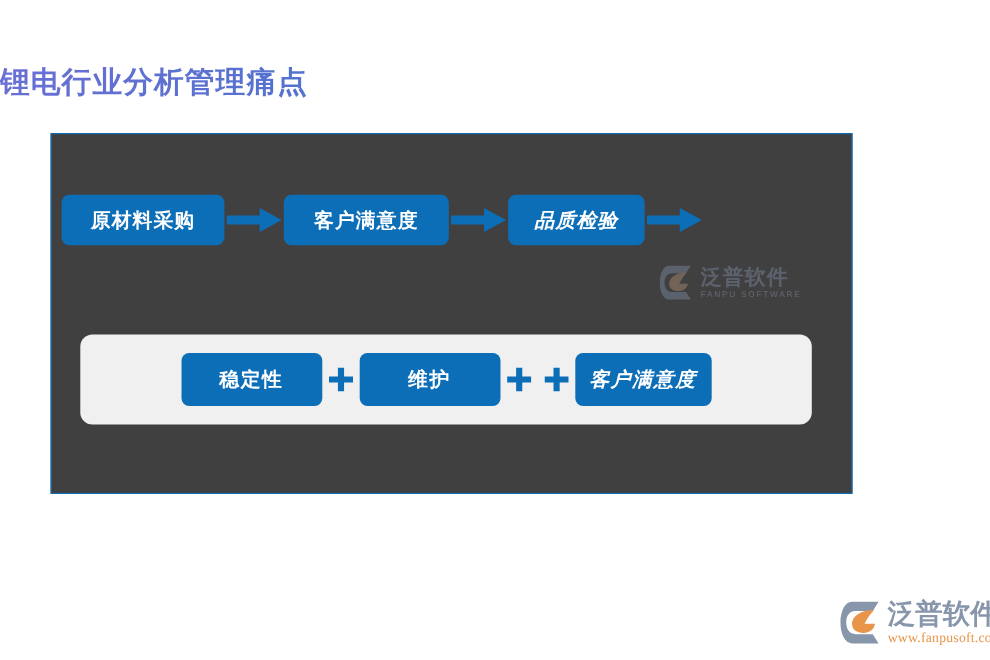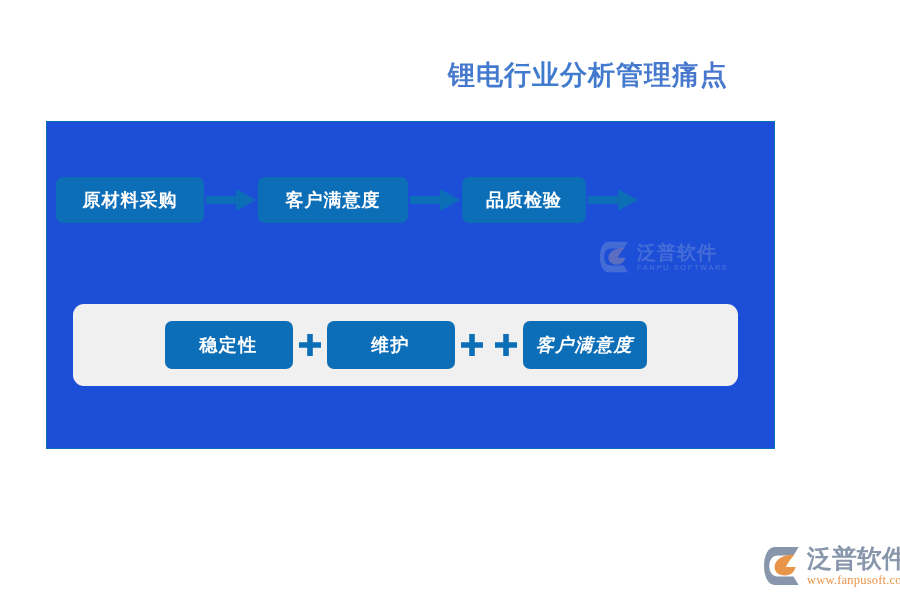--- a/index.html
+++ b/index.html
@@ -14,42 +14,42 @@
     position: relative;
     overflow: hidden;
   }
 
   
   #page-title {
     position: absolute;
     left: 0;
     top: 57px;
     width: 728px;
-    text-align: right;
+    text-align: left;
     font-size: 27px;
     font-weight: bold;
     letter-spacing: 1px;
     color: #4f6bd0;
     background: linear-gradient(100deg, #6a6fd4 0%, #5572cf 35%, #3f7ccd 75%, #4a77cf 100%);
     -webkit-background-clip: text;
     background-clip: text;
     -webkit-text-fill-color: transparent;
     font-family: "Liberation Serif", "DejaVu Serif", serif;
   }
 
   
   #diagram-frame {
     position: absolute;
     left: 46px;
     top: 121px;
     width: 729px;
     height: 328px;
     border: 1.6px solid #0d6eb8;
     box-sizing: border-box;
-    background: #1d4ed8;
+    background: #404040;
   }
 
   
   .flow-row {
     position: absolute;
     left: 9px;
     top: 52px;
     width: 712px;
     height: 52px;
     display: flex;
@@ -211,21 +211,21 @@
     <div class="flow-box" style="width:150px;">
       <span>客户满意度</span>
     </div>
 
     <div class="flow-arrow">
       <svg width="50" height="24" viewBox="0 0 50 24" aria-hidden="true">
         <path d="M0 8 H30 V1 L50 12 L30 23 V16 H0 Z" fill="#0d6eb8"></path>
       </svg>
     </div>
 
-    <div class="flow-box" style="width:124px;">
+    <div class="flow-box" style="width:124px;font-style:italic;">
       <span>品质检验</span>
     </div>
 
     <div class="flow-arrow">
       <svg width="50" height="24" viewBox="0 0 50 24" aria-hidden="true">
         <path d="M0 8 H30 V1 L50 12 L30 23 V16 H0 Z" fill="#0d6eb8"></path>
       </svg>
     </div>
 
 

